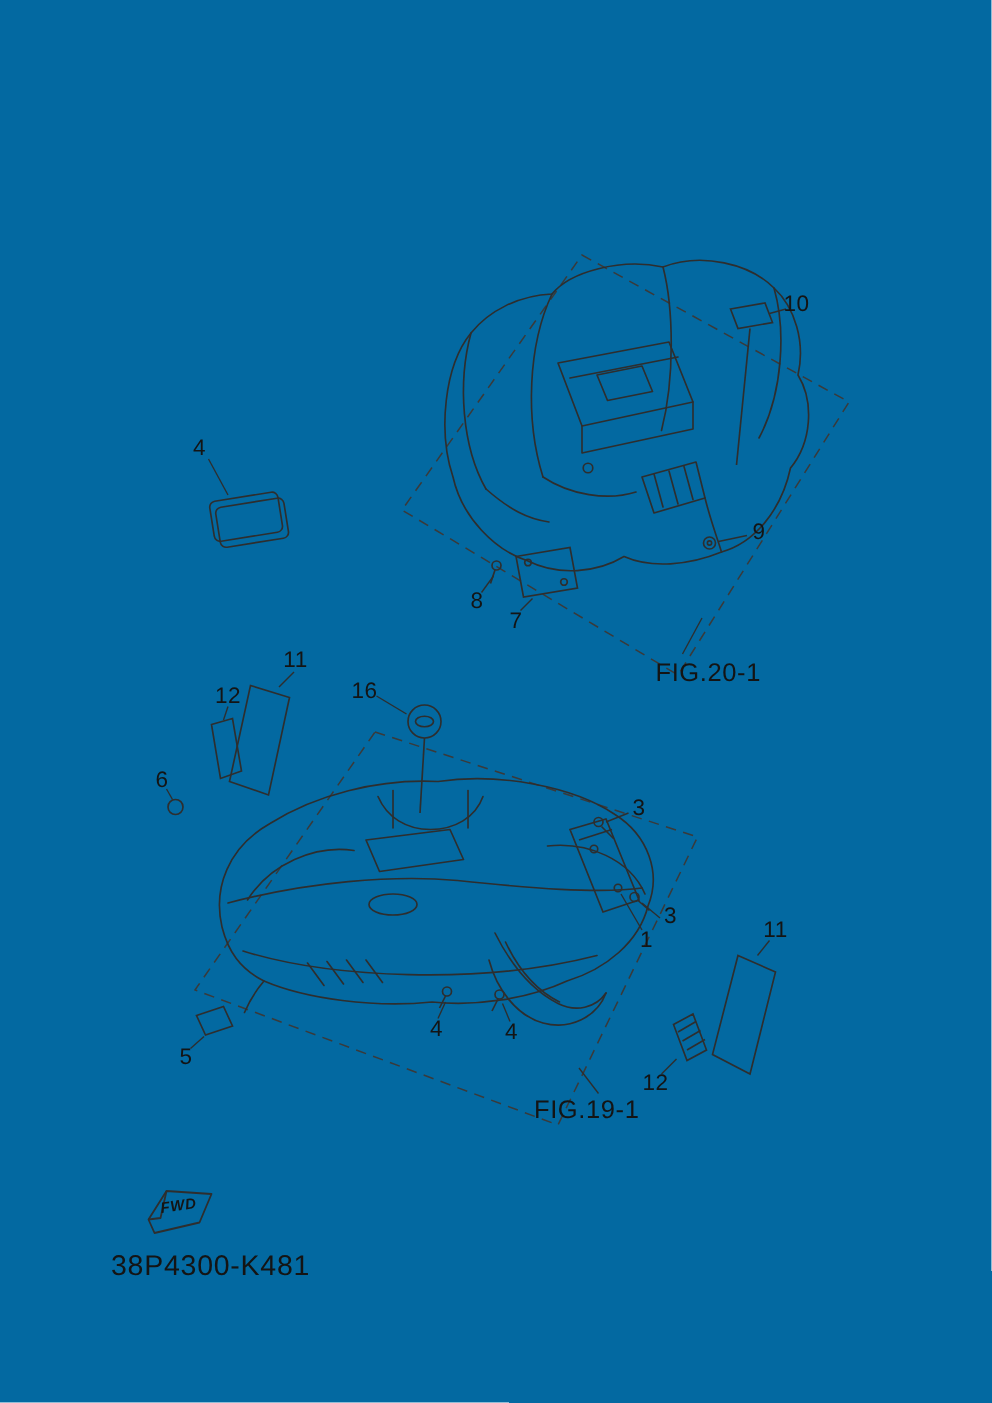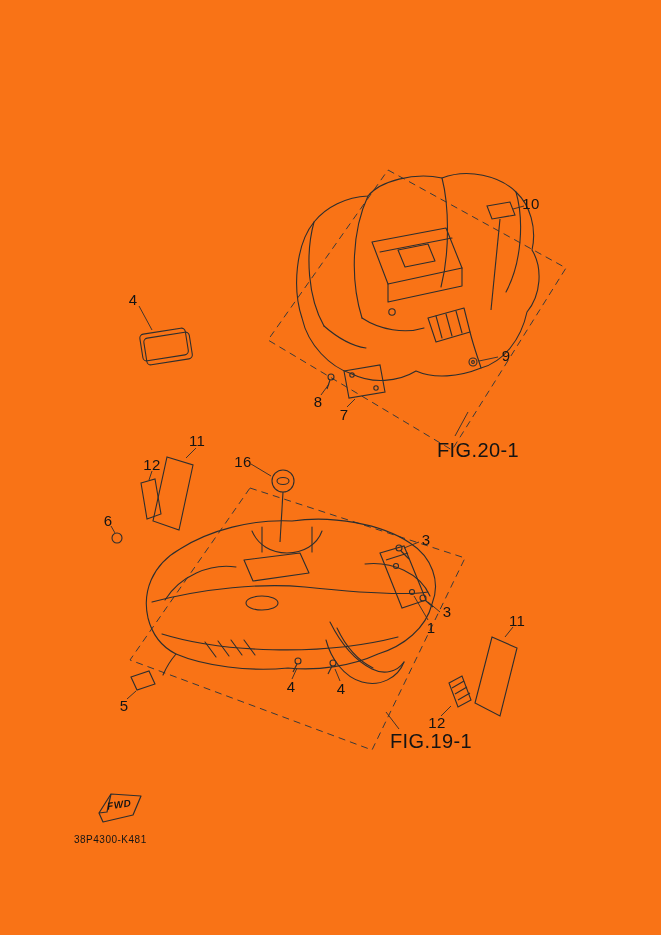--- a/index.html
+++ b/index.html
@@ -1,22 +1,22 @@
 <!DOCTYPE html>
 <html><head>
 <meta charset="utf-8">
 <style>
   html,body{margin:0;padding:0;background:#ffffff;}
-  #page{position:relative;width:661px;height:935px;background:#f97316;overflow:hidden;
+  #page{position:relative;width:661px;height:935px;background:#0369a1;overflow:hidden;
         font-family:"Liberation Sans", sans-serif;color:#1a1a1a;}
   #art{position:absolute;left:0;top:0;}
   .callout{position:absolute;transform:translate(-50%,-50%);font-size:15px;color:#141414;
            letter-spacing:.3px;white-space:nowrap;}
-  .fig-label{position:absolute;font-size:20px;color:#141414;letter-spacing:.4px;white-space:nowrap;}
-  .part-code{position:absolute;left:74px;top:834px;font-size:10px;color:#141414;letter-spacing:.5px;}
+  .fig-label{position:absolute;font-size:17px;color:#141414;letter-spacing:.4px;white-space:nowrap;}
+  .part-code{position:absolute;left:74px;top:834px;font-size:19px;color:#141414;letter-spacing:.5px;}
   .fwd-text{position:absolute;left:107px;top:799px;font-size:10px;font-weight:bold;font-style:italic;
             transform:rotate(-8deg);color:#141414;letter-spacing:.5px;}
 </style>
 </head>
 <body>
 
 <div id="page">
 
   <svg id="art" width="661" height="935" viewBox="0 0 661 935">
 
@@ -185,18 +185,18 @@
   <div class="callout" style="left:426px;top:539px;">3</div>
   <div class="callout" style="left:447px;top:611px;">3</div>
   <div class="callout" style="left:431px;top:627px;">1</div>
   <div class="callout" style="left:291px;top:686px;">4</div>
   <div class="callout" style="left:341px;top:688px;">4</div>
   <div class="callout" style="left:124px;top:705px;">5</div>
   <div class="callout" style="left:517px;top:620px;">11</div>
   <div class="callout" style="left:437px;top:722px;">12</div>
 
   <div class="fig-label" style="left:437px;top:439px;">FIG.20-1</div>
-  <div class="fig-label" style="left:390px;top:730px;">FIG.19-1</div>
+  <div class="fig-label" style="left:356px;top:730px;">FIG.19-1</div>
 
   <div class="fwd-text">FWD</div>
   <div class="part-code">38P4300-K481</div>
 
 </div>
 
 </body></html>

